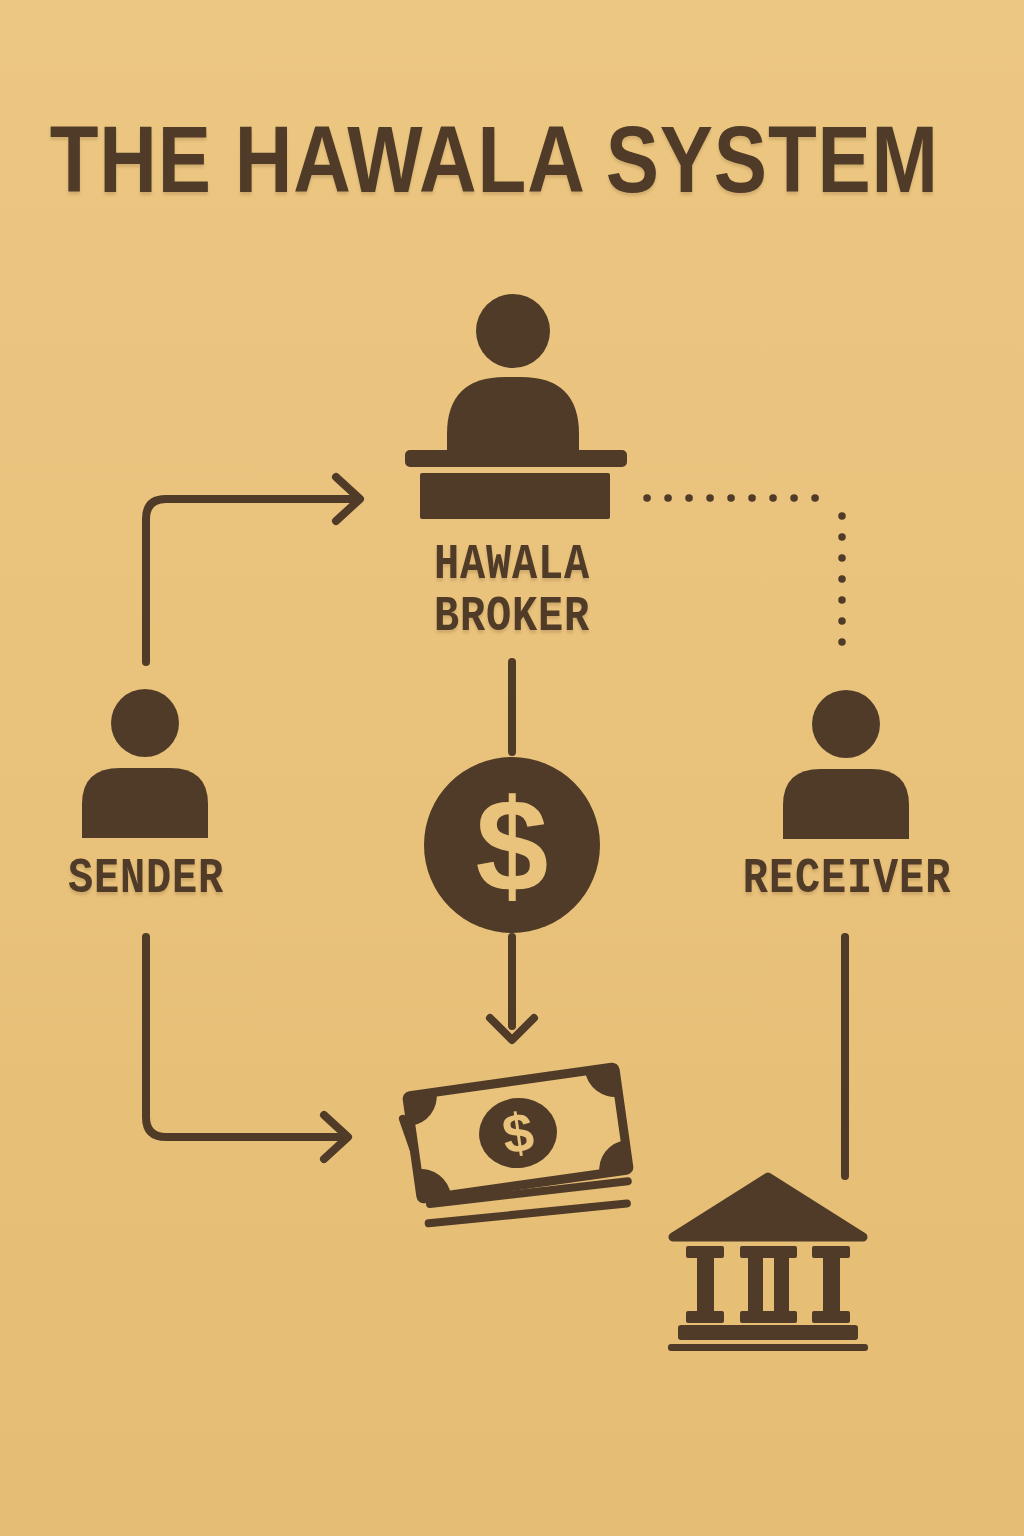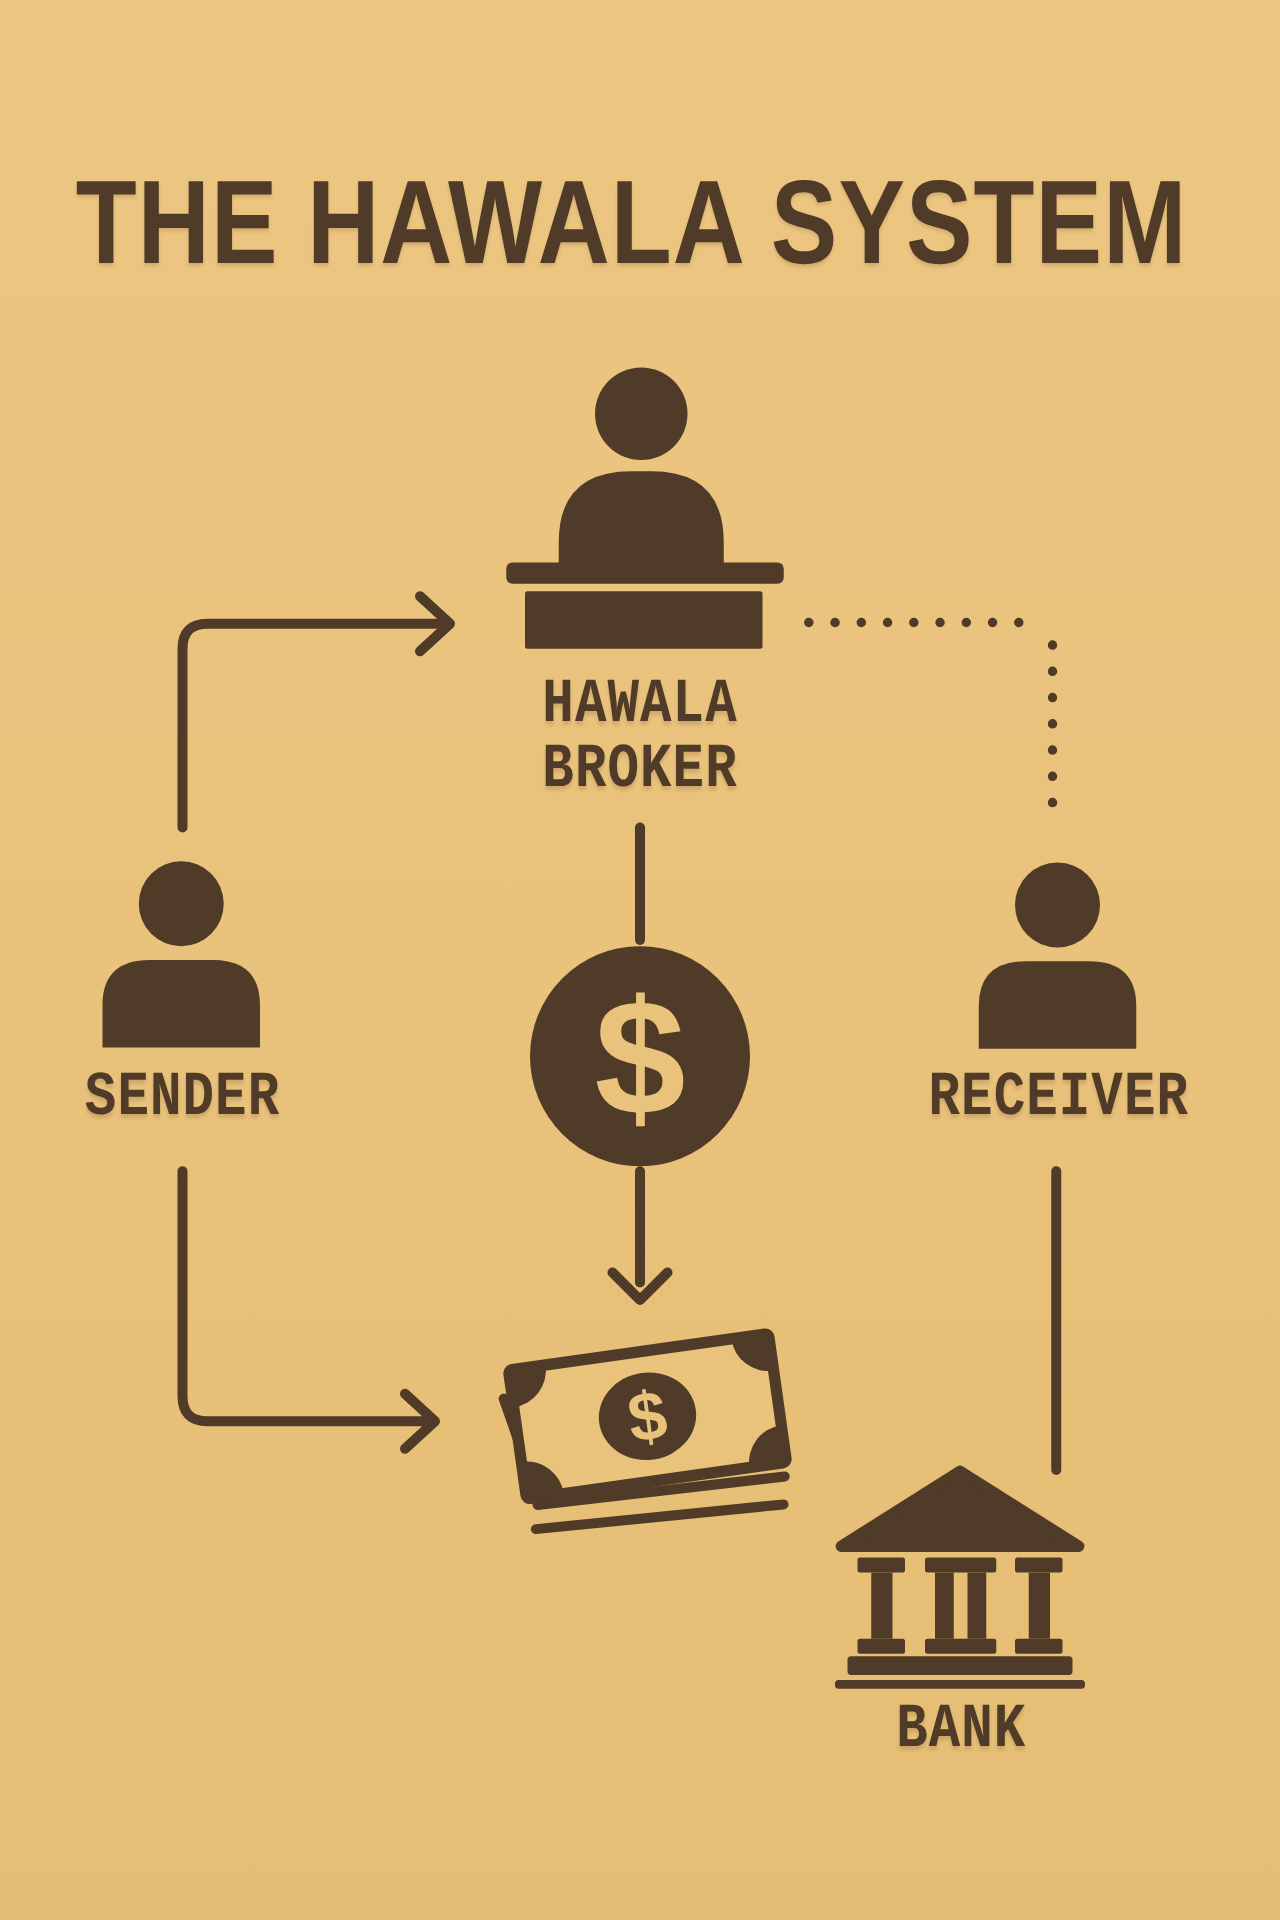--- a/index.html
+++ b/index.html
@@ -17,21 +17,21 @@
   .dotted{stroke:#4f3b27;stroke-width:7.5;fill:none;stroke-linecap:round;stroke-dasharray:0.1 20.9;}
   .notefill{fill:#e9c27c;stroke:#4f3b27;stroke-width:9;}
   .bgtext{fill:#e9c27c;font-family:"Liberation Sans",sans-serif;font-weight:bold;}
   .label{
     position:absolute;display:flex;justify-content:center;
     width:420px;color:#4f3b27;font-weight:bold;
     text-shadow:0 3px 3px rgba(92,62,28,0.18);
     white-space:nowrap;
   }
   .label-inner{display:inline-block;transform:scaleX(0.84);transform-origin:center top;text-align:center;}
-  .title{left:295px;top:112px;width:420px;font-size:95px;line-height:1;letter-spacing:1px;margin-top:19px;}
+  .title{left:284px;top:112px;width:420px;font-size:95px;line-height:1;letter-spacing:1px;}
   .node-label{font-size:50px;line-height:1;letter-spacing:1px;font-family:Liberation Mono, monospace;}
   .broker-label{left:302px;top:539px;line-height:52px;}
   .sender-label{left:-64px;top:854px;}
   .receiver-label{left:637px;top:854px;}
   .bank-label{left:559px;top:1360px;}
   .line2{display:block;}
 </style>
 </head>
 <body>
 
@@ -126,17 +126,14 @@
   </div>
 
   <div class="label node-label sender-label">
     <span class="label-inner">SENDER</span>
   </div>
 
   <div class="label node-label receiver-label">
     <span class="label-inner">RECEIVER</span>
   </div>
 
-  <div class="label node-label bank-label">
-    <span class="label-inner">BANK</span>
-  </div>
 
 </div>
 
 </body></html>

